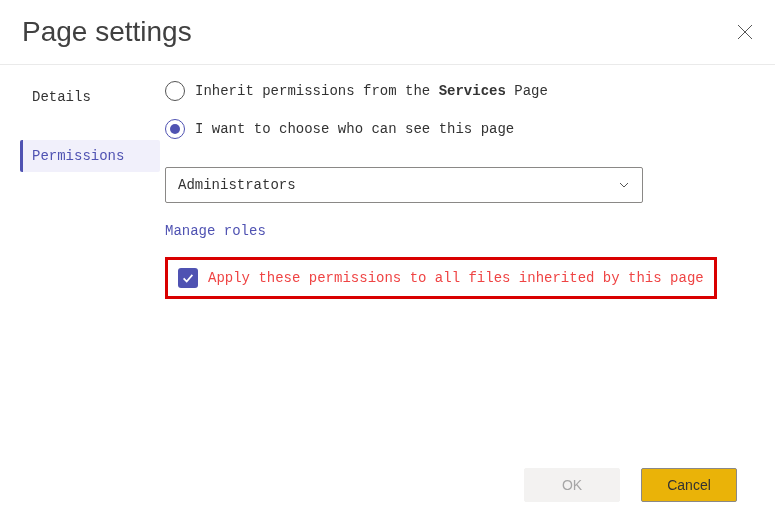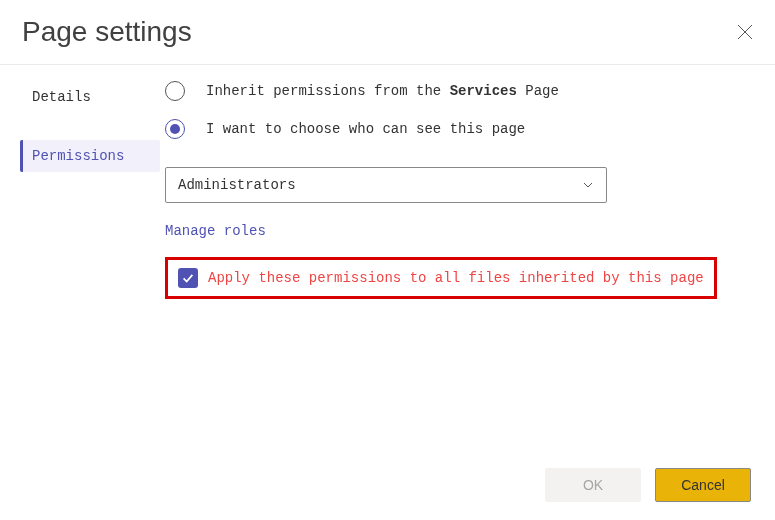--- a/index.html
+++ b/index.html
@@ -57,21 +57,21 @@
       margin-top: 27px;
     }
     .main {
       flex: 1;
       padding-left: 5px;
       padding-right: 24px;
     }
     .radio-row {
       display: flex;
       align-items: center;
-      gap: 21px;
+      gap: 10px;
       margin-bottom: 18px;
       cursor: pointer;
     }
     .radio-circle {
       width: 20px;
       height: 20px;
       border: 1px solid #555;
       border-radius: 50%;
       display: flex;
       align-items: center;
@@ -94,21 +94,21 @@
     }
     .dropdown {
       border: 1px solid #8a8886;
       border-radius: 2px;
       padding: 0 12px;
       height: 36px;
       display: flex;
       align-items: center;
       justify-content: space-between;
       cursor: pointer;
-      width: 442px;
+      width: 478px;
       margin-top: 28px;
       margin-bottom: 20px;
     }
     .dropdown-text {
       color: #333;
       font-size: 14px;
     }
     .chevron {
       color: #555;
     }
@@ -138,23 +138,23 @@
       cursor: pointer;
     }
     .checkbox svg { width: 14px; height: 14px; }
     .checkbox-label {
       font-size: 14px;
       color: #ef4444;
     }
     .footer {
       position: absolute;
       bottom: 18px;
-      right: 24px;
-      display: flex;
-      gap: 14px;
+      right: 38px;
+      display: flex;
+      gap: 21px;
       text-align: right;
     }
     .btn {
       min-width: 96px;
       height: 34px;
       border: 1px solid #8a8886;
       background: #eab308;
       font-size: 14px;
       cursor: pointer;
       display: flex;

